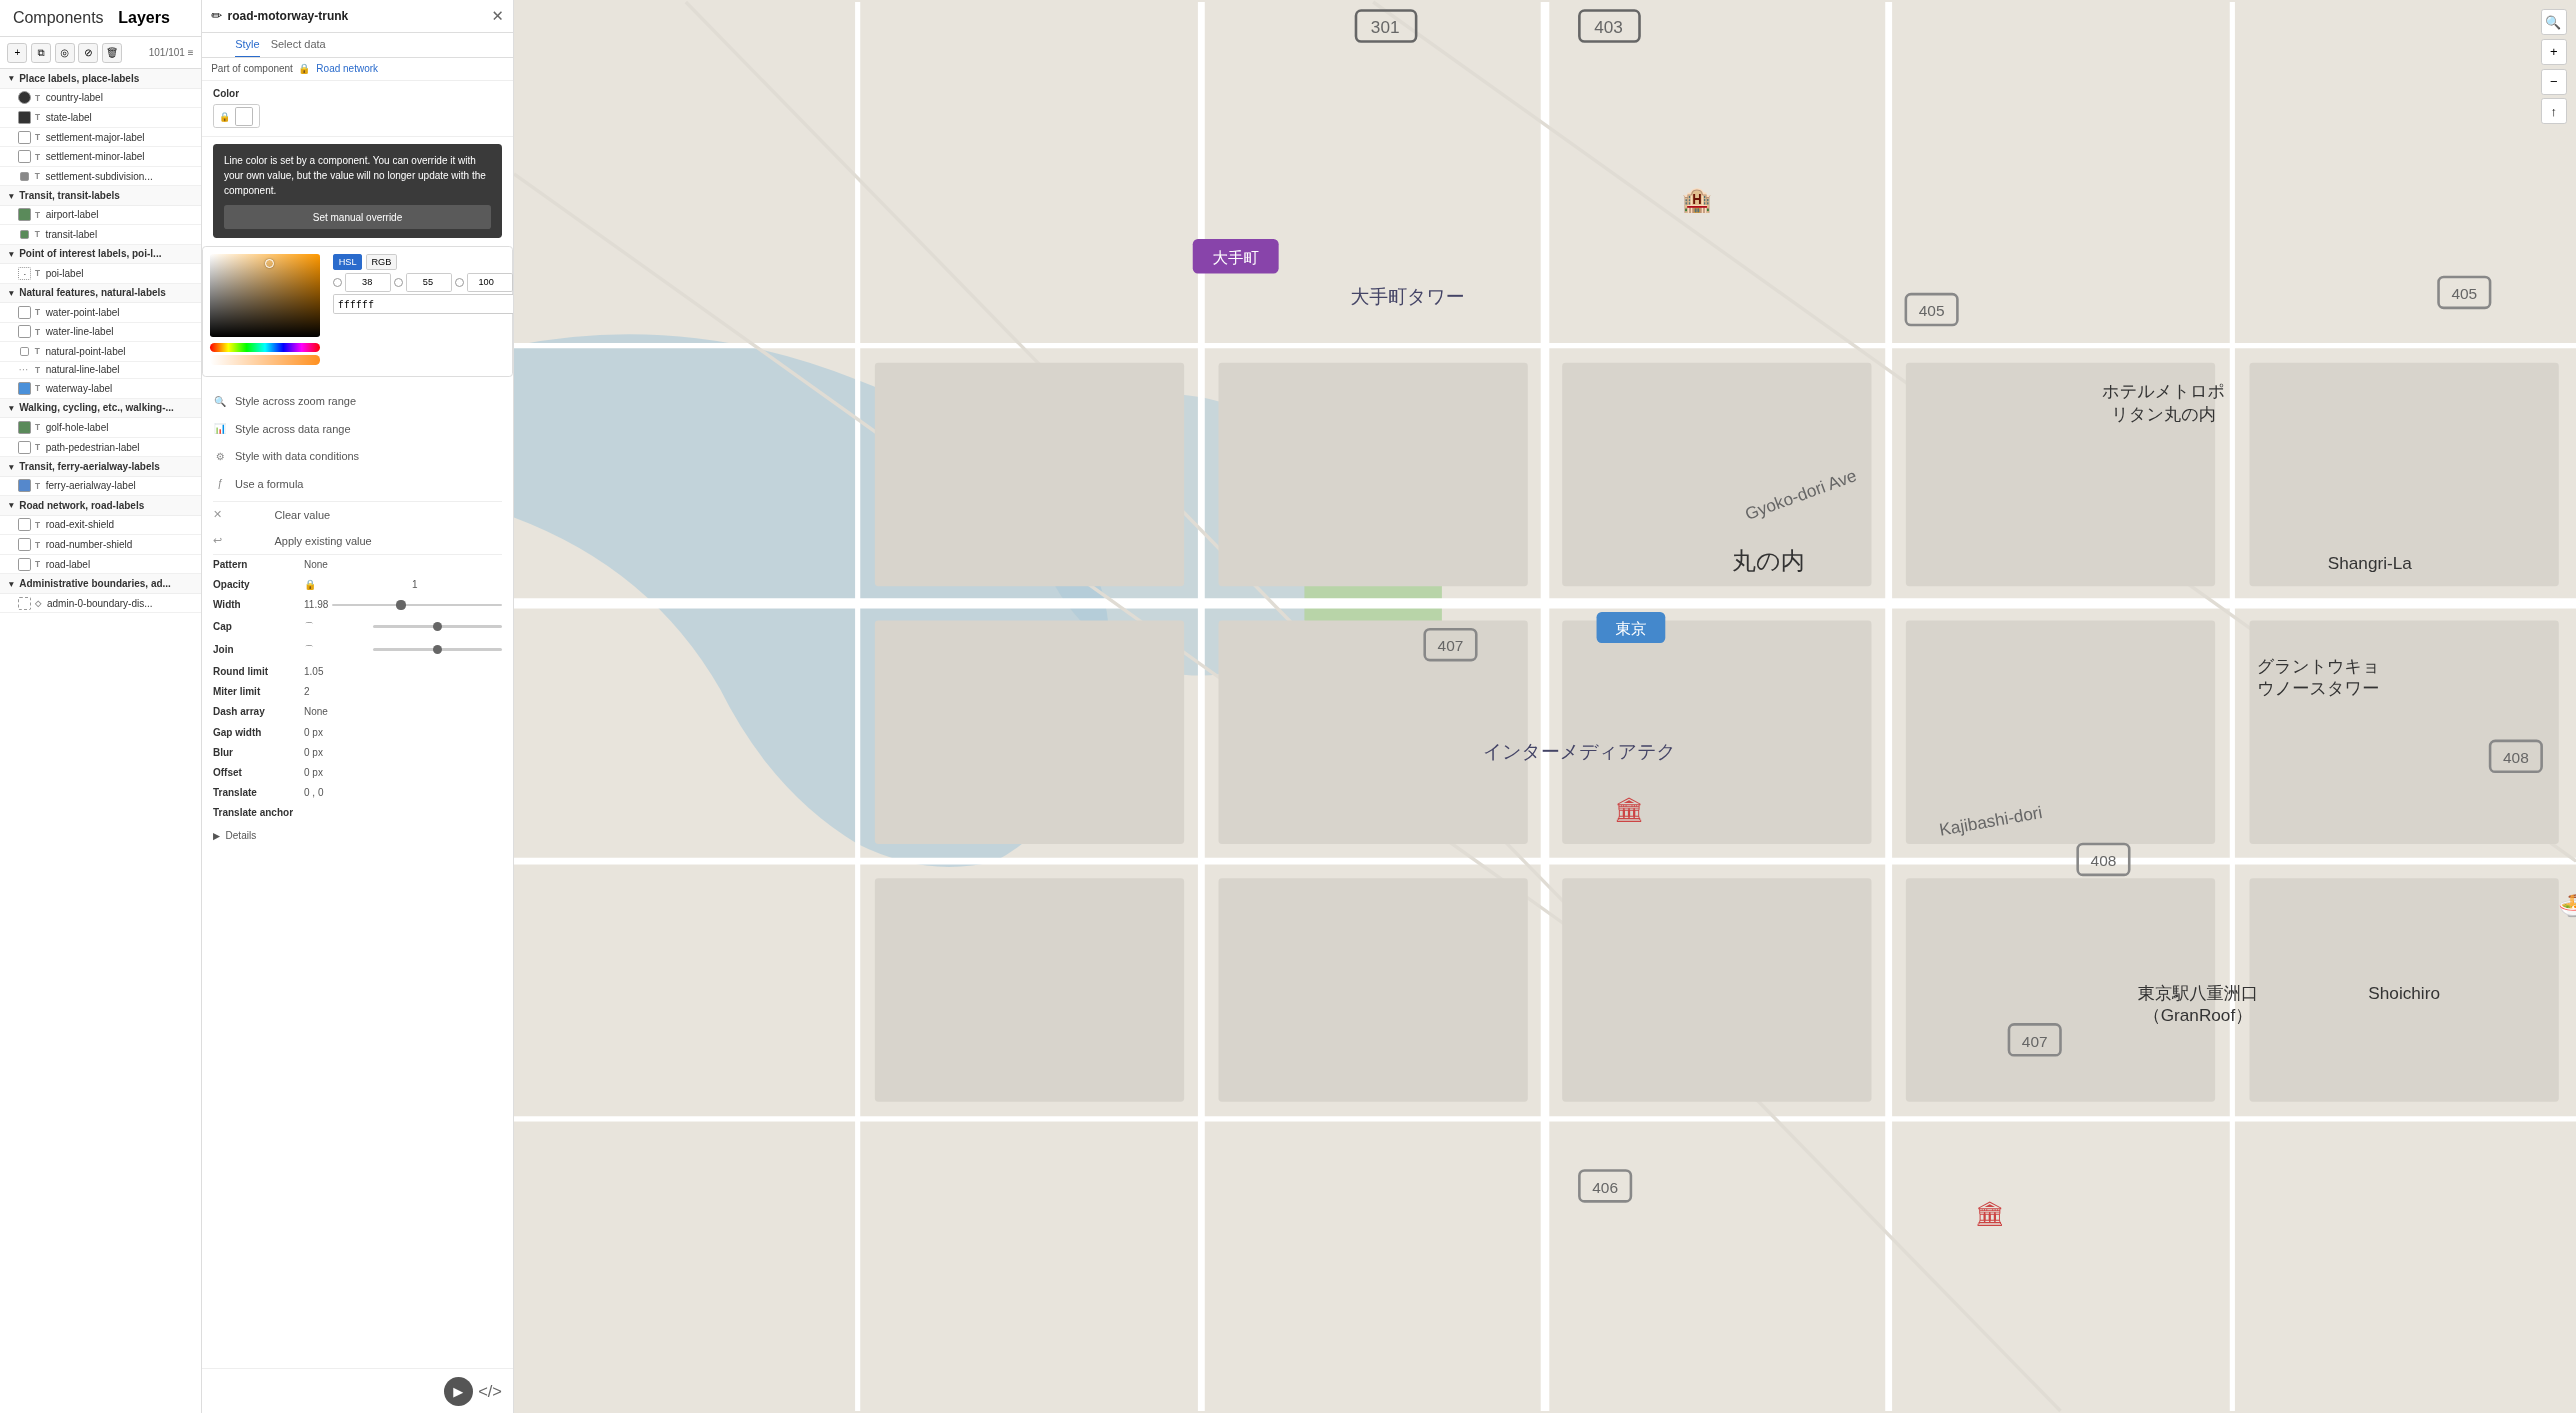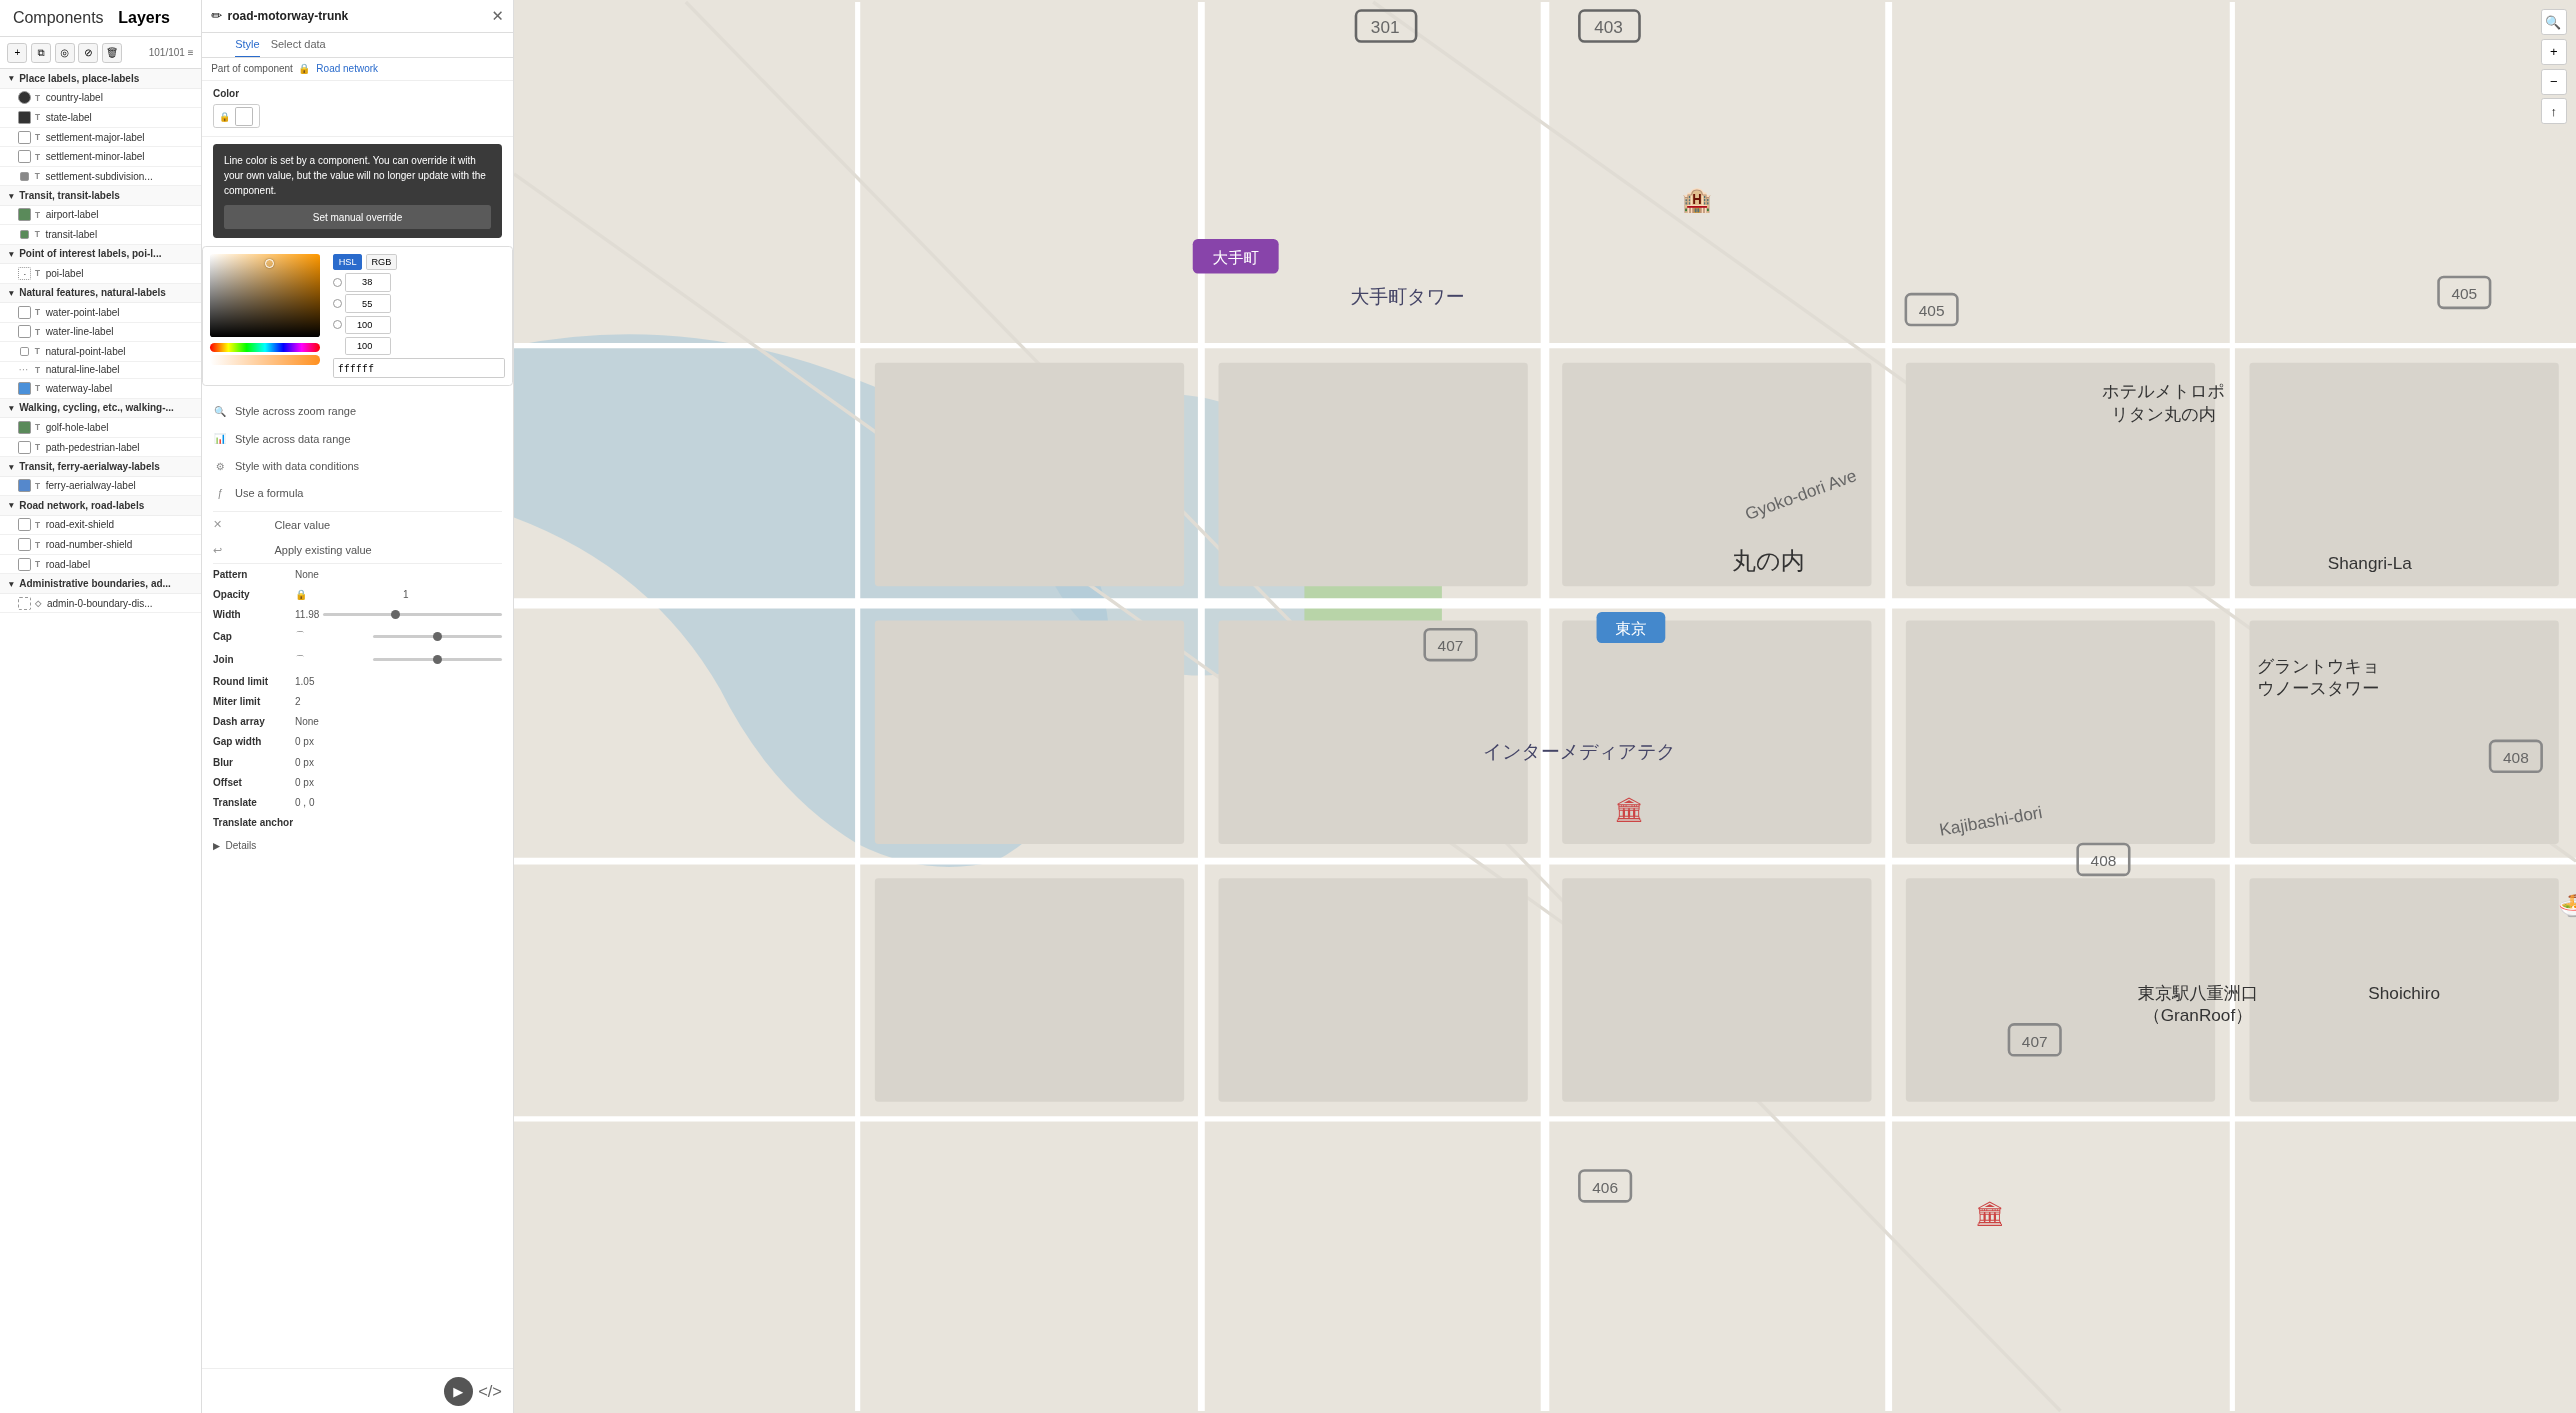--- a/index.html
+++ b/index.html
@@ -53,21 +53,21 @@
     
     .color-picker-popup { margin: 3.7px 0 7.3px 0; background: #fff; border: 0.9px solid #ddd; border-radius: 3.7px; padding: 7.3px; }
     .color-gradient { width: 110px; height: 83px; background: linear-gradient(to bottom, rgba(0,0,0,0) 0%, rgba(0,0,0,1) 100%), linear-gradient(to right, #fff 0%, hsl(36,100%,50%) 100%); border-radius: 2.8px; position: relative; margin-bottom: 5.5px; }
     .color-gradient-handle { width: 9.2px; height: 9.2px; border-radius: 50%; border: 1.8px solid #fff; position: absolute; top: 4.6px; left: 55px; box-shadow: 0 0 1.8px rgba(0,0,0,0.5); }
     .color-picker-row { display: flex; gap: 5.5px; align-items: flex-start; }
     .hue-slider { width: 100%; height: 9.2px; border-radius: 4.6px; background: linear-gradient(to right, #f00, #ff0, #0f0, #0ff, #00f, #f0f, #f00); margin-bottom: 3.7px; position: relative; }
     .alpha-slider { width: 100%; height: 9.2px; border-radius: 4.6px; background: linear-gradient(to right, transparent, #ff9020); margin-bottom: 3.7px; }
     .color-mode-tabs { display: flex; gap: 3.7px; margin-bottom: 3.7px; }
     .color-mode-tab { font-size: 9.2px; padding: 1.8px 4.6px; border: 0.9px solid #ccc; border-radius: 1.8px; cursor: pointer; background: #f5f5f5; }
     .color-mode-tab.active { background: #2a6bcc; color: #fff; border-color: #2a6bcc; }
-    .color-inputs { display: flex; flex-direction: column; gap: 2.8px; }
+    .color-inputs { display: flex; flex-direction: row; gap: 2.8px; }
     .color-input-row { display: flex; align-items: center; gap: 2.8px; }
     .color-radio { width: 9.2px; height: 9.2px; border-radius: 50%; border: 0.9px solid #999; }
     .color-num-input { width: 46px; height: 18.4px; border: 0.9px solid #ccc; border-radius: 1.8px; font-size: 9.2px; padding: 0 2.8px; text-align: right; }
     .hex-input { width: 100%; height: 20px; border: 0.9px solid #ccc; border-radius: 1.8px; font-size: 10px; padding: 0 3.7px; font-family: monospace; margin-top: 2.8px; }
 
     
     .override-box { margin: 7.3px 11px; background: #3a3a3a; color: #fff; border-radius: 3.7px; padding: 9.2px 11px; font-size: 10px; line-height: 1.5; }
     .override-btn { width: 100%; margin-top: 7.3px; background: #5a5a5a; color: #fff; border: none; border-radius: 2.8px; padding: 6.4px; font-size: 10px; cursor: pointer; }
 
     
@@ -82,21 +82,21 @@
     
     .map-controls { position: absolute; top: 9.2px; right: 9.2px; display: flex; flex-direction: column; gap: 3.7px; }
     .map-ctrl-btn { width: 26px; height: 26px; background: #fff; border: 0.9px solid #ccc; border-radius: 2.8px; display: flex; align-items: center; justify-content: center; cursor: pointer; font-size: 13px; }
 
     
     .middle-bottom { display: flex; align-items: center; justify-content: flex-end; gap: 5.5px; padding: 7.3px 11px; border-top: 0.9px solid #eee; }
     .play-btn { width: 29px; height: 29px; background: #555; border-radius: 50%; display: flex; align-items: center; justify-content: center; cursor: pointer; color: #fff; font-size: 13px; }
     .code-btn { font-size: 16.5px; color: #666; cursor: pointer; }
 
     .layer-group-label { font-size: 10px; font-weight: 600; flex: 1; white-space: nowrap; overflow: hidden; text-overflow: ellipsis; }
-    .prop-row { display: flex; align-items: center; gap: 9px; padding: 4.6px 11px; }
+    .prop-row { display: flex; align-items: center; gap: 18px; padding: 4.6px 11px; }
     .prop-row-label { font-size: 10px; font-weight: 600; color: #333; min-width: 73px; }
     .prop-row-val { font-size: 10px; color: #555; display: flex; align-items: center; gap: 3.7px; flex: 1; }
     .range-slider { -webkit-appearance: none; appearance: none; height: 2.8px; background: #ccc; border-radius: 1.8px; flex: 1; }
     .range-slider::-webkit-slider-thumb { -webkit-appearance: none; width: 9.2px; height: 9.2px; border-radius: 50%; background: #666; cursor: pointer; }
 
     .divider-line { height: 0.9px; background: #eee; margin: 0 11px; }
 
     
     .action-option { display: flex; align-items: center; gap: 7.3px; padding: 6.4px 11px; cursor: pointer; color: #555; }
     .action-icon { font-size: 11px; color: #999; }

